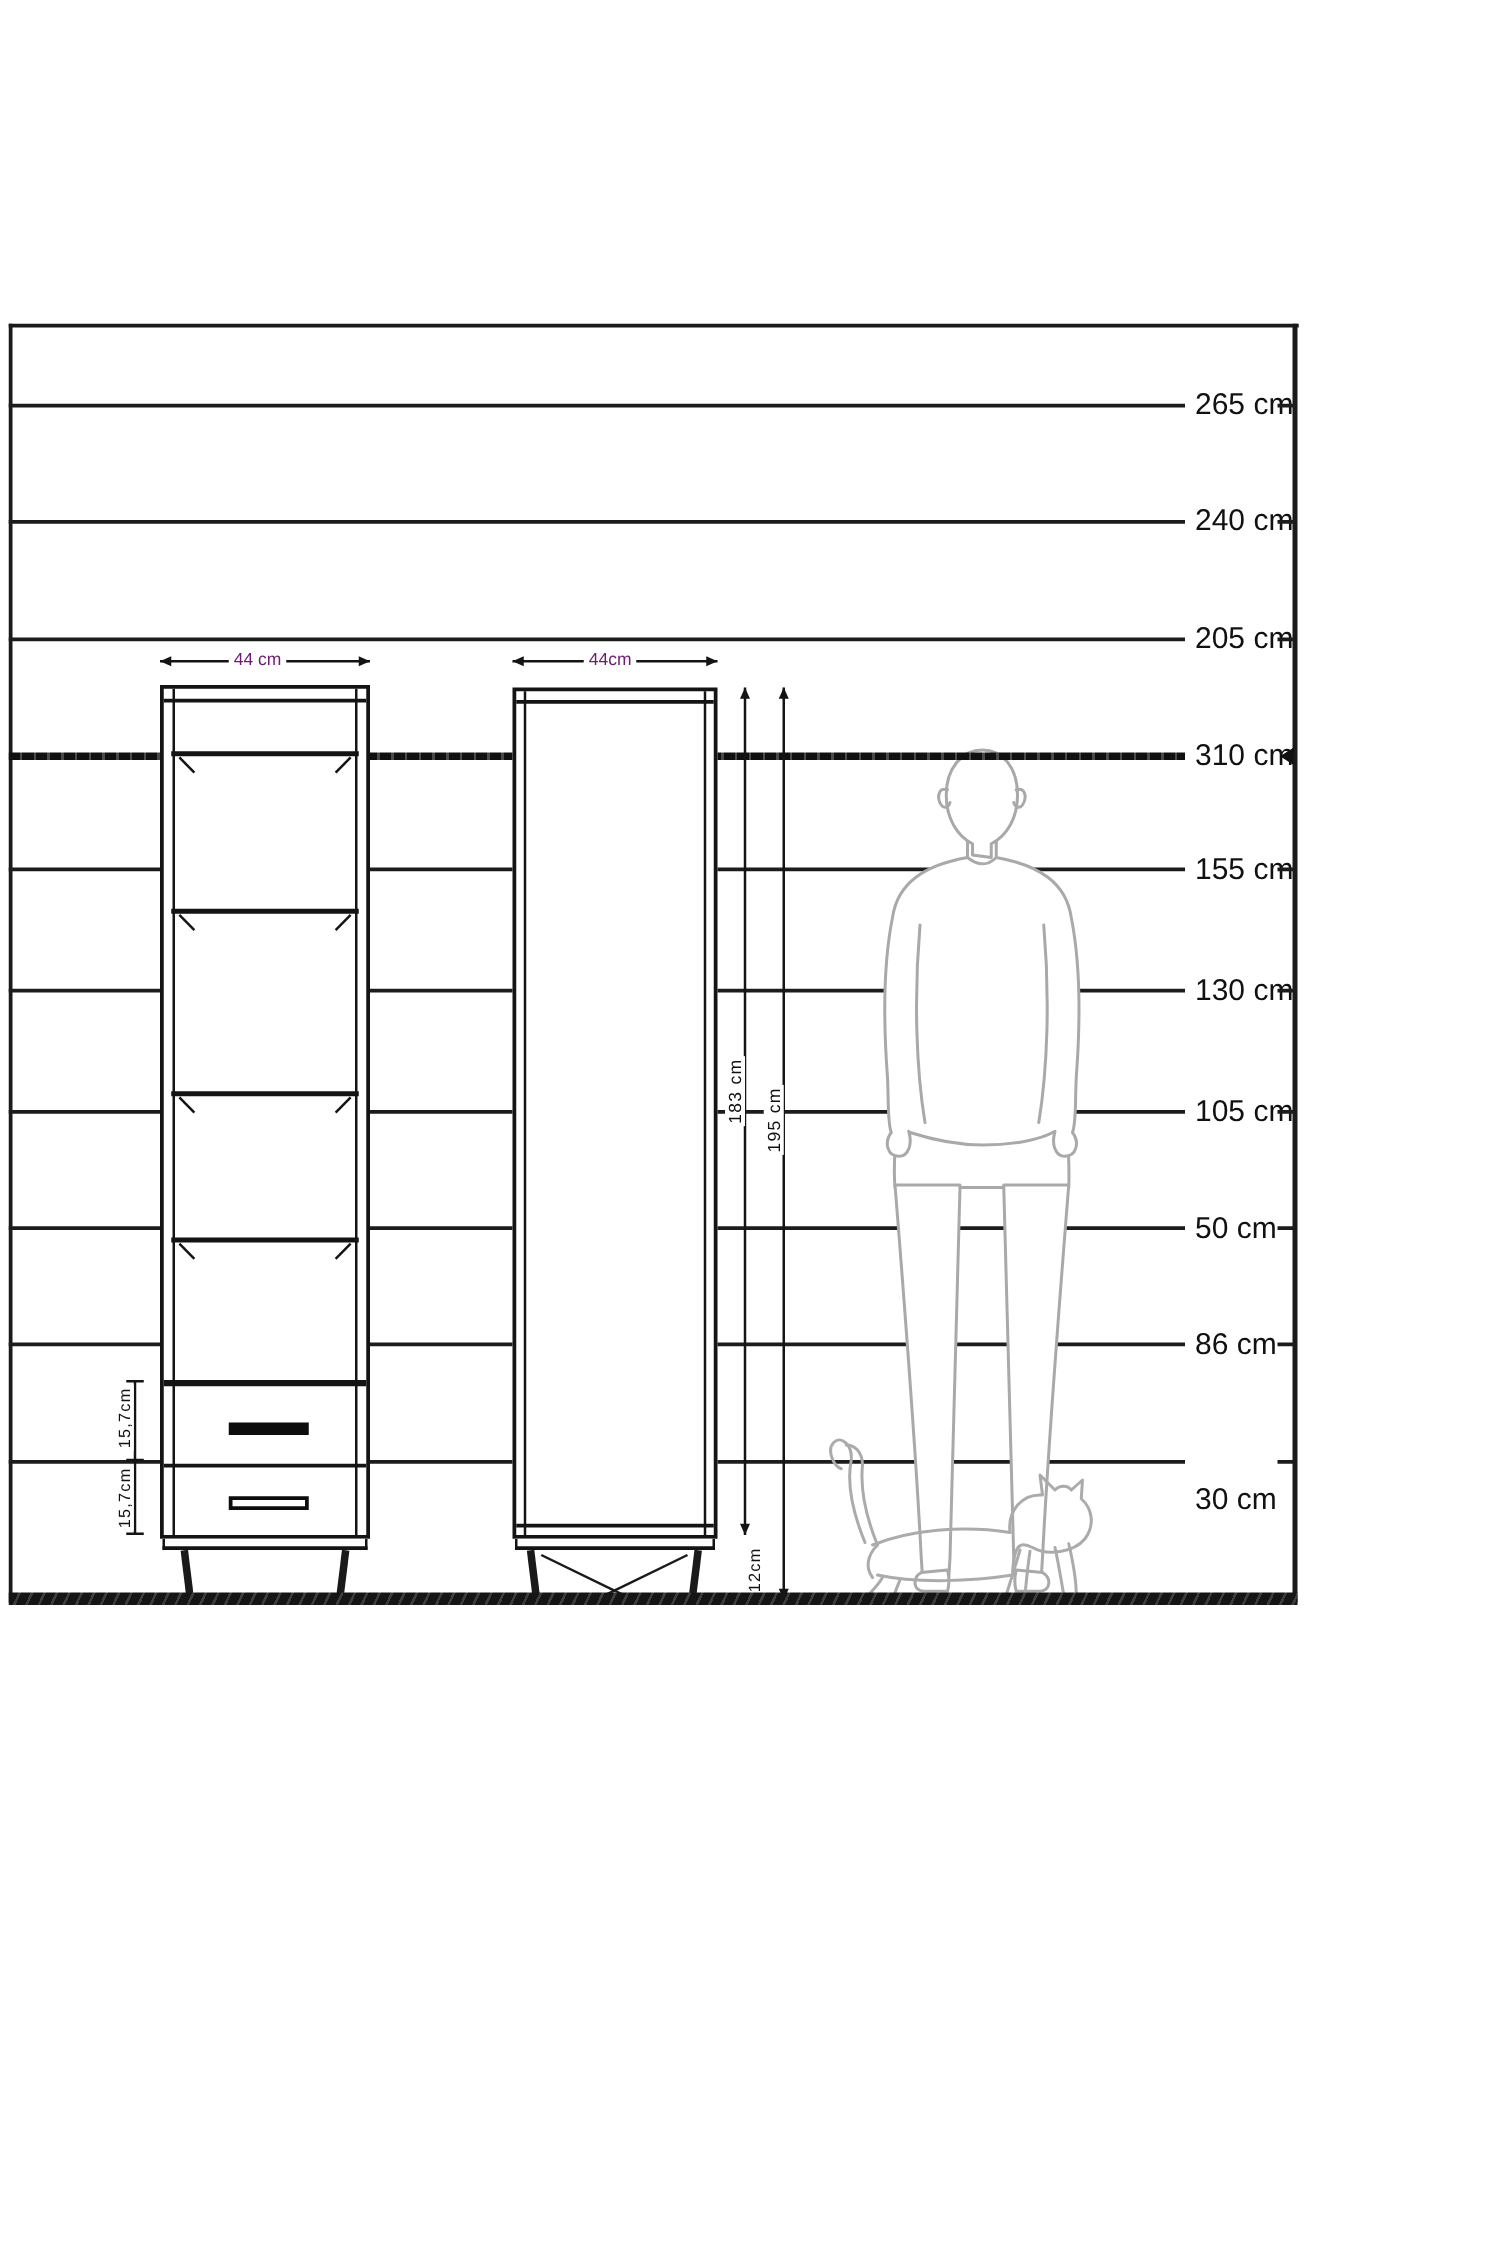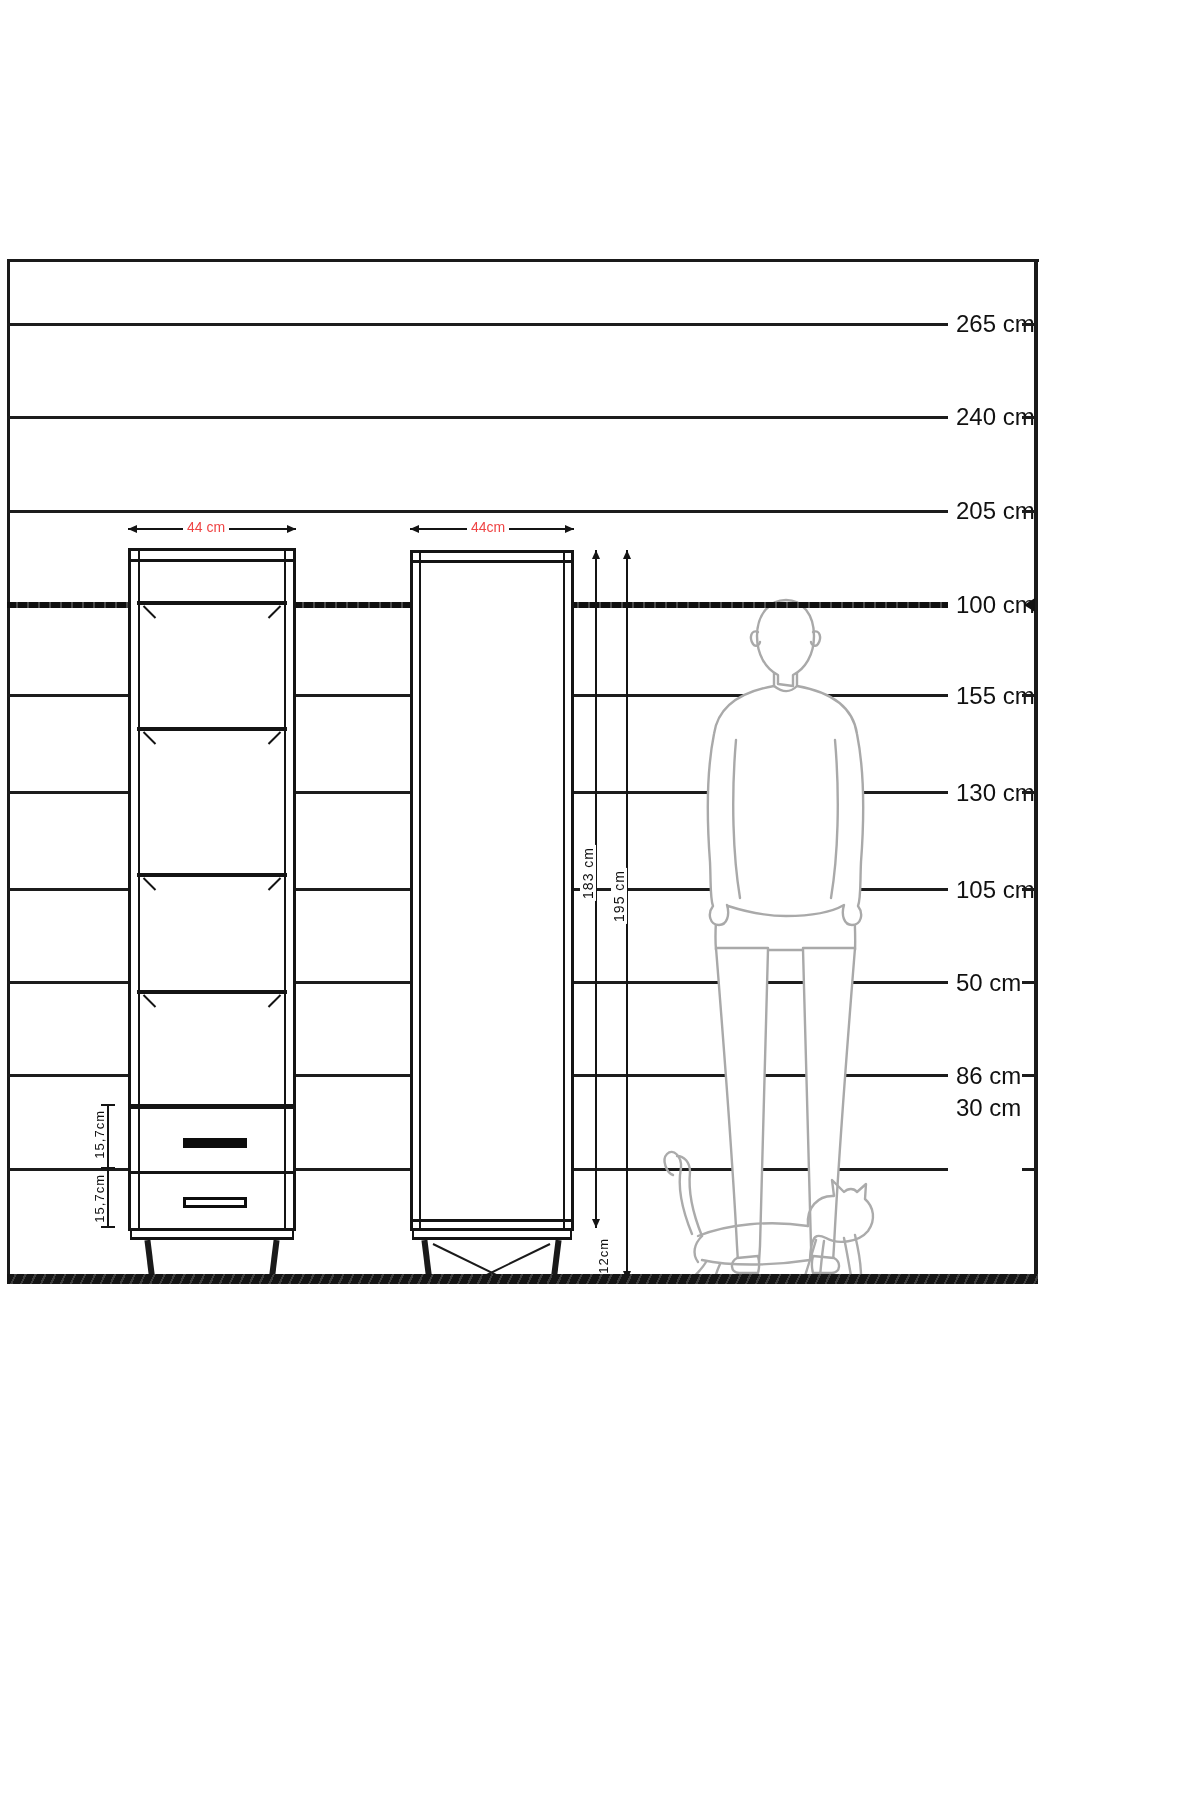--- a/index.html
+++ b/index.html
@@ -38,21 +38,21 @@
   .vtick{height:2px;background:#141414;}
   .dim-arrow-up{width:0;height:0;border-left:4px solid transparent;border-right:4px solid transparent;
                 border-bottom:9px solid #141414;}
   .dim-arrow-down{width:0;height:0;border-left:4px solid transparent;border-right:4px solid transparent;
                 border-top:9px solid #141414;}
   .dim-arrow-left{width:0;height:0;border-top:4px solid transparent;border-bottom:4px solid transparent;
                 border-right:9px solid #141414;}
   .dim-arrow-right{width:0;height:0;border-top:4px solid transparent;border-bottom:4px solid transparent;
                 border-left:9px solid #141414;}
   .hdim{height:2px;background:#141414;}
-  .dimlabel{font-size:14px;color:#ef4444;background:#fff;padding:0 4px;white-space:nowrap;}
+  .dimlabel{font-size:14px;color:#701a75;background:#fff;padding:0 4px;white-space:nowrap;}
   .vlabel{font-size:14px;color:#111;background:#fff;padding:2px 0;white-space:nowrap;
           writing-mode:vertical-rl;transform:rotate(180deg);letter-spacing:1px;}
   .vlabel.small{font-size:13px;}
   svg{position:absolute;overflow:visible;}
 </style>
 </head>
 <body>
 
 <div id="stage">
 
@@ -198,28 +198,28 @@
   <div class="abs vlabel small" style="left:92px;top:1172px">15,7cm</div>
 
   <div class="abs floor"></div>
 
   <div class="abs hlabel" style="top:308px"><span>265 cm</span></div>
   <div class="abs hdash" style="top:323px"></div>
   <div class="abs hlabel" style="top:401px"><span>240 cm</span></div>
   <div class="abs hdash" style="top:416px"></div>
   <div class="abs hlabel" style="top:495px"><span>205 cm</span></div>
   <div class="abs hdash" style="top:510px"></div>
-  <div class="abs hlabel" style="top:589px"><span>100 cm</span></div>
+  <div class="abs hlabel" style="top:589px"><span>310 cm</span></div>
   <div class="abs arr180" style="top:598px"></div>
   <div class="abs hlabel" style="top:680px"><span>155 cm</span></div>
   <div class="abs hdash" style="top:694px"></div>
   <div class="abs hlabel" style="top:777px"><span>130 cm</span></div>
   <div class="abs hdash" style="top:791px"></div>
   <div class="abs hlabel" style="top:874px"><span>105 cm</span></div>
   <div class="abs hdash" style="top:888px"></div>
   <div class="abs hlabel" style="top:967px"><span>50 cm</span></div>
   <div class="abs hdash" style="top:981px"></div>
   <div class="abs hlabel" style="top:1060px"><span>86 cm</span></div>
   <div class="abs hdash" style="top:1074px"></div>
-  <div class="abs hlabel" style="top:1092px"><span>30 cm</span></div>
+  <div class="abs hlabel" style="top:1184px"><span>30 cm</span></div>
   <div class="abs hdash" style="top:1168px"></div>
 
 </div>
 
 </body></html>

